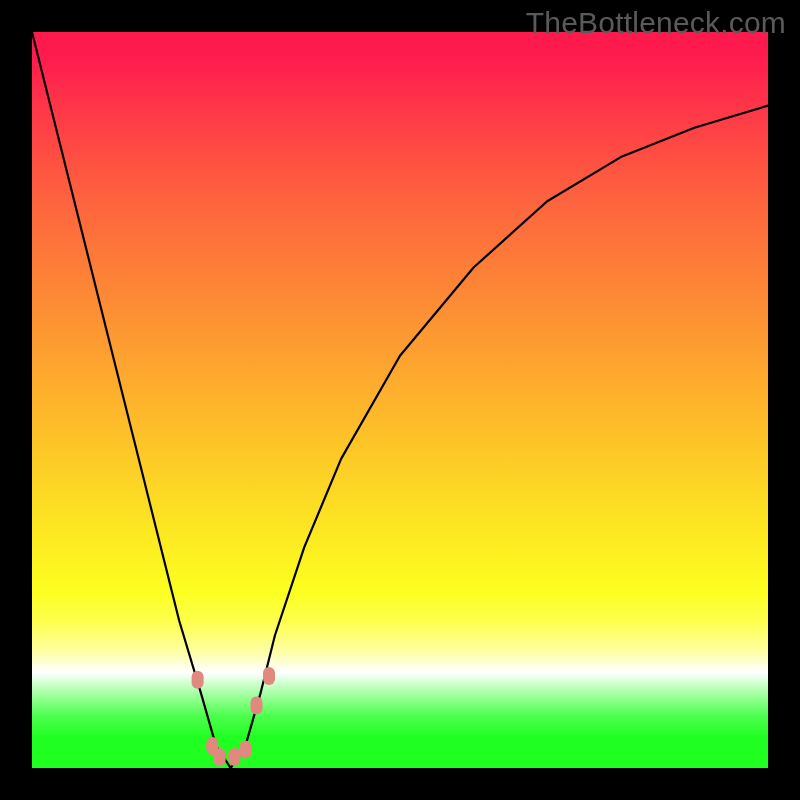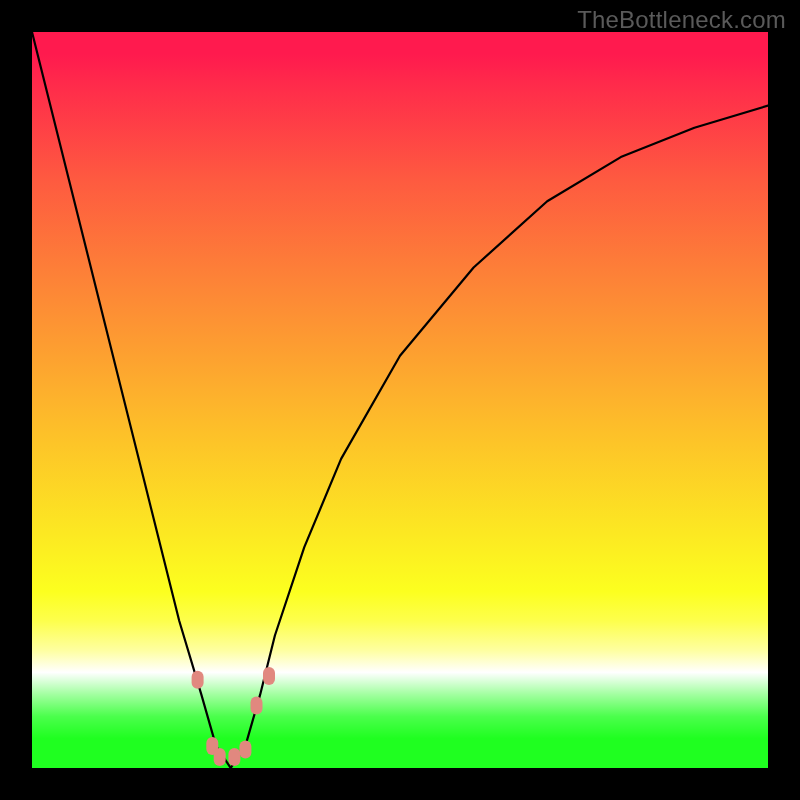--- a/index.html
+++ b/index.html
@@ -44,21 +44,21 @@
       #4BFF4C 93%,
       #1FFF20 96%,
       #1FFF20 100%
     );
   }
   .watermark {
     position: absolute;
     top: 6px;
     right: 14px;
     color: #5a5a5a;
-    font-size: 24px;
+    font-size: 30px;
     font-weight: 500;
     letter-spacing: 0.2px;
   }
   svg.curve {
     position: absolute;
     left: 0;
     top: 0;
     width: 736px;
     height: 736px;
   }

